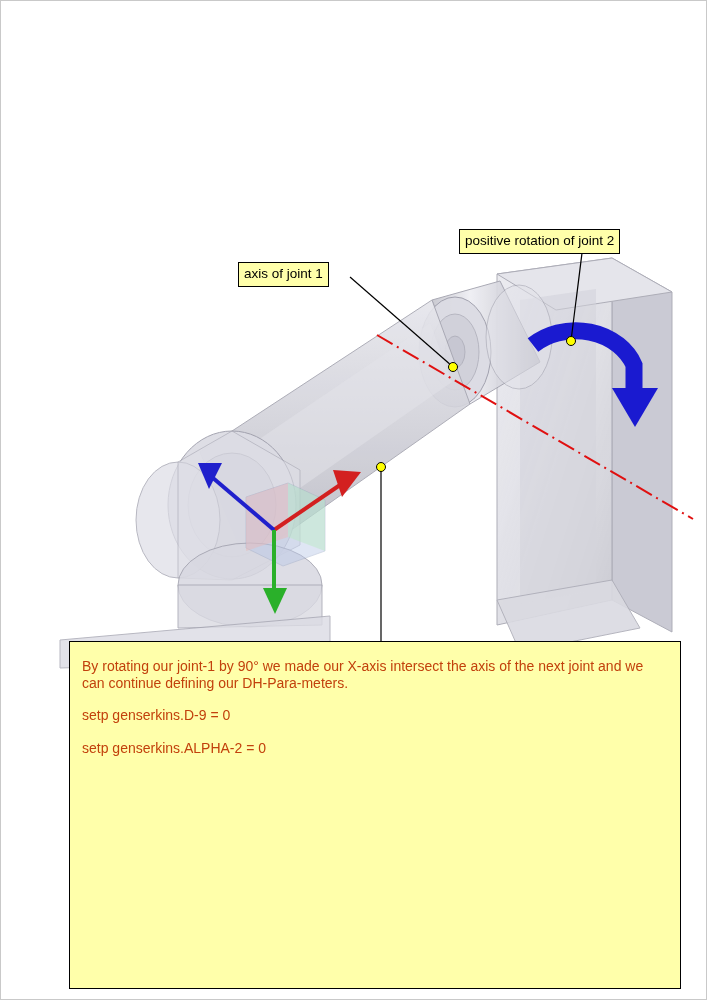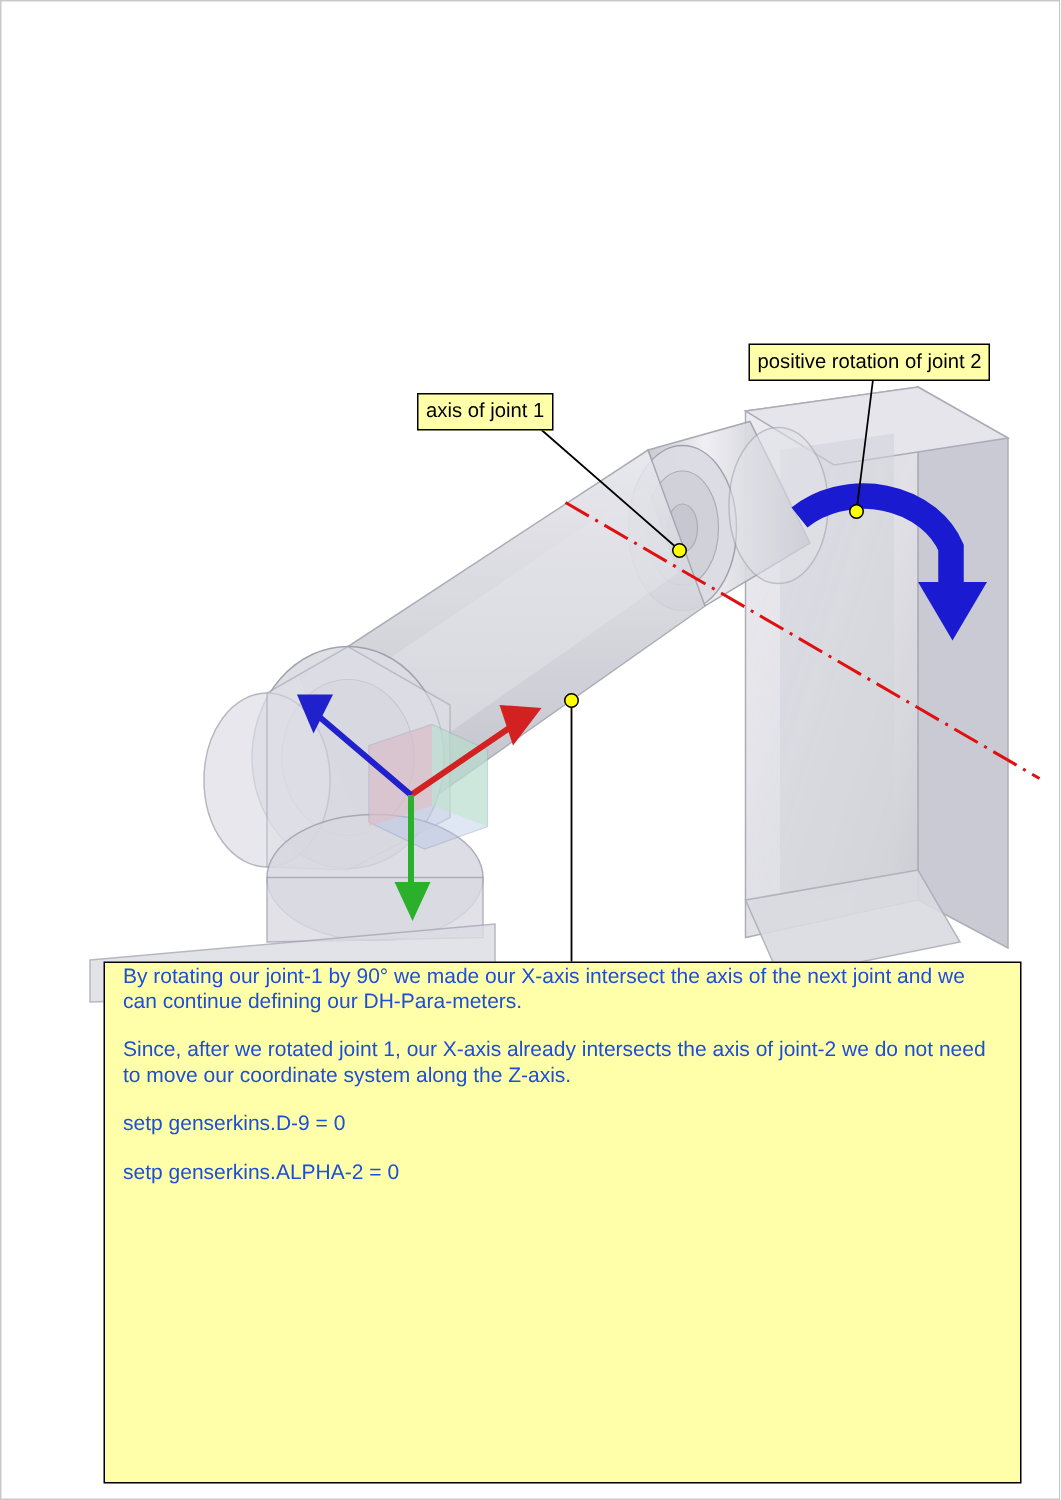--- a/index.html
+++ b/index.html
@@ -37,39 +37,38 @@
   
   .callout {
     position: absolute;
     background: #ffffaa;
     border: 1px solid #000000;
     color: #000000;
     font-size: 13.5px;
     line-height: 16px;
     padding: 3px 5px 4px 5px;
     white-space: nowrap;
-    margin-left: 40px;
   }
   #callout-axis-joint2 { left: 238px; top: 262px; }
   #callout-positive-rotation { left: 459px; top: 229px; }
 
   
   #text-panel {
     position: absolute;
     left: 69px;
     top: 641px;
     width: 612px;
     height: 348px;
     box-sizing: border-box;
     background: #ffffaa;
     border: 1px solid #000000;
-    padding: 0 12px 10px 12px;
+    padding: 16px 12px 10px 12px;
     font-size: 14px;
     line-height: 16.5px;
-    color: #1d4ed8;
+    color: #c2410c;
   }
   #text-panel p {
     margin: 0 0 16px 0;
   }
   #text-panel p:last-child { margin-bottom: 0; }
 </style>
 </head>
 <body>
 
 <div id="page">
@@ -167,19 +166,18 @@
   <div class="callout" id="callout-axis-joint2">
     <span>axis of joint 1</span>
   </div>
 
   <div class="callout" id="callout-positive-rotation">
     <span>positive rotation of joint 2</span>
   </div>
 
   <div id="text-panel">
     <p>By rotating our joint-1 by 90° we made our X-axis intersect the axis of the next joint and we can continue defining our DH-Para-meters.</p>
-    <p>Since, after we rotated joint 1, our X-axis already intersects the axis of joint-2 we do not need to move our coordinate system along the Z-axis.</p>
     <p>setp genserkins.D-9 = 0</p>
     <p>setp genserkins.ALPHA-2 = 0</p>
   </div>
 
   <div id="frame"></div>
 </div>
 
 </body></html>

